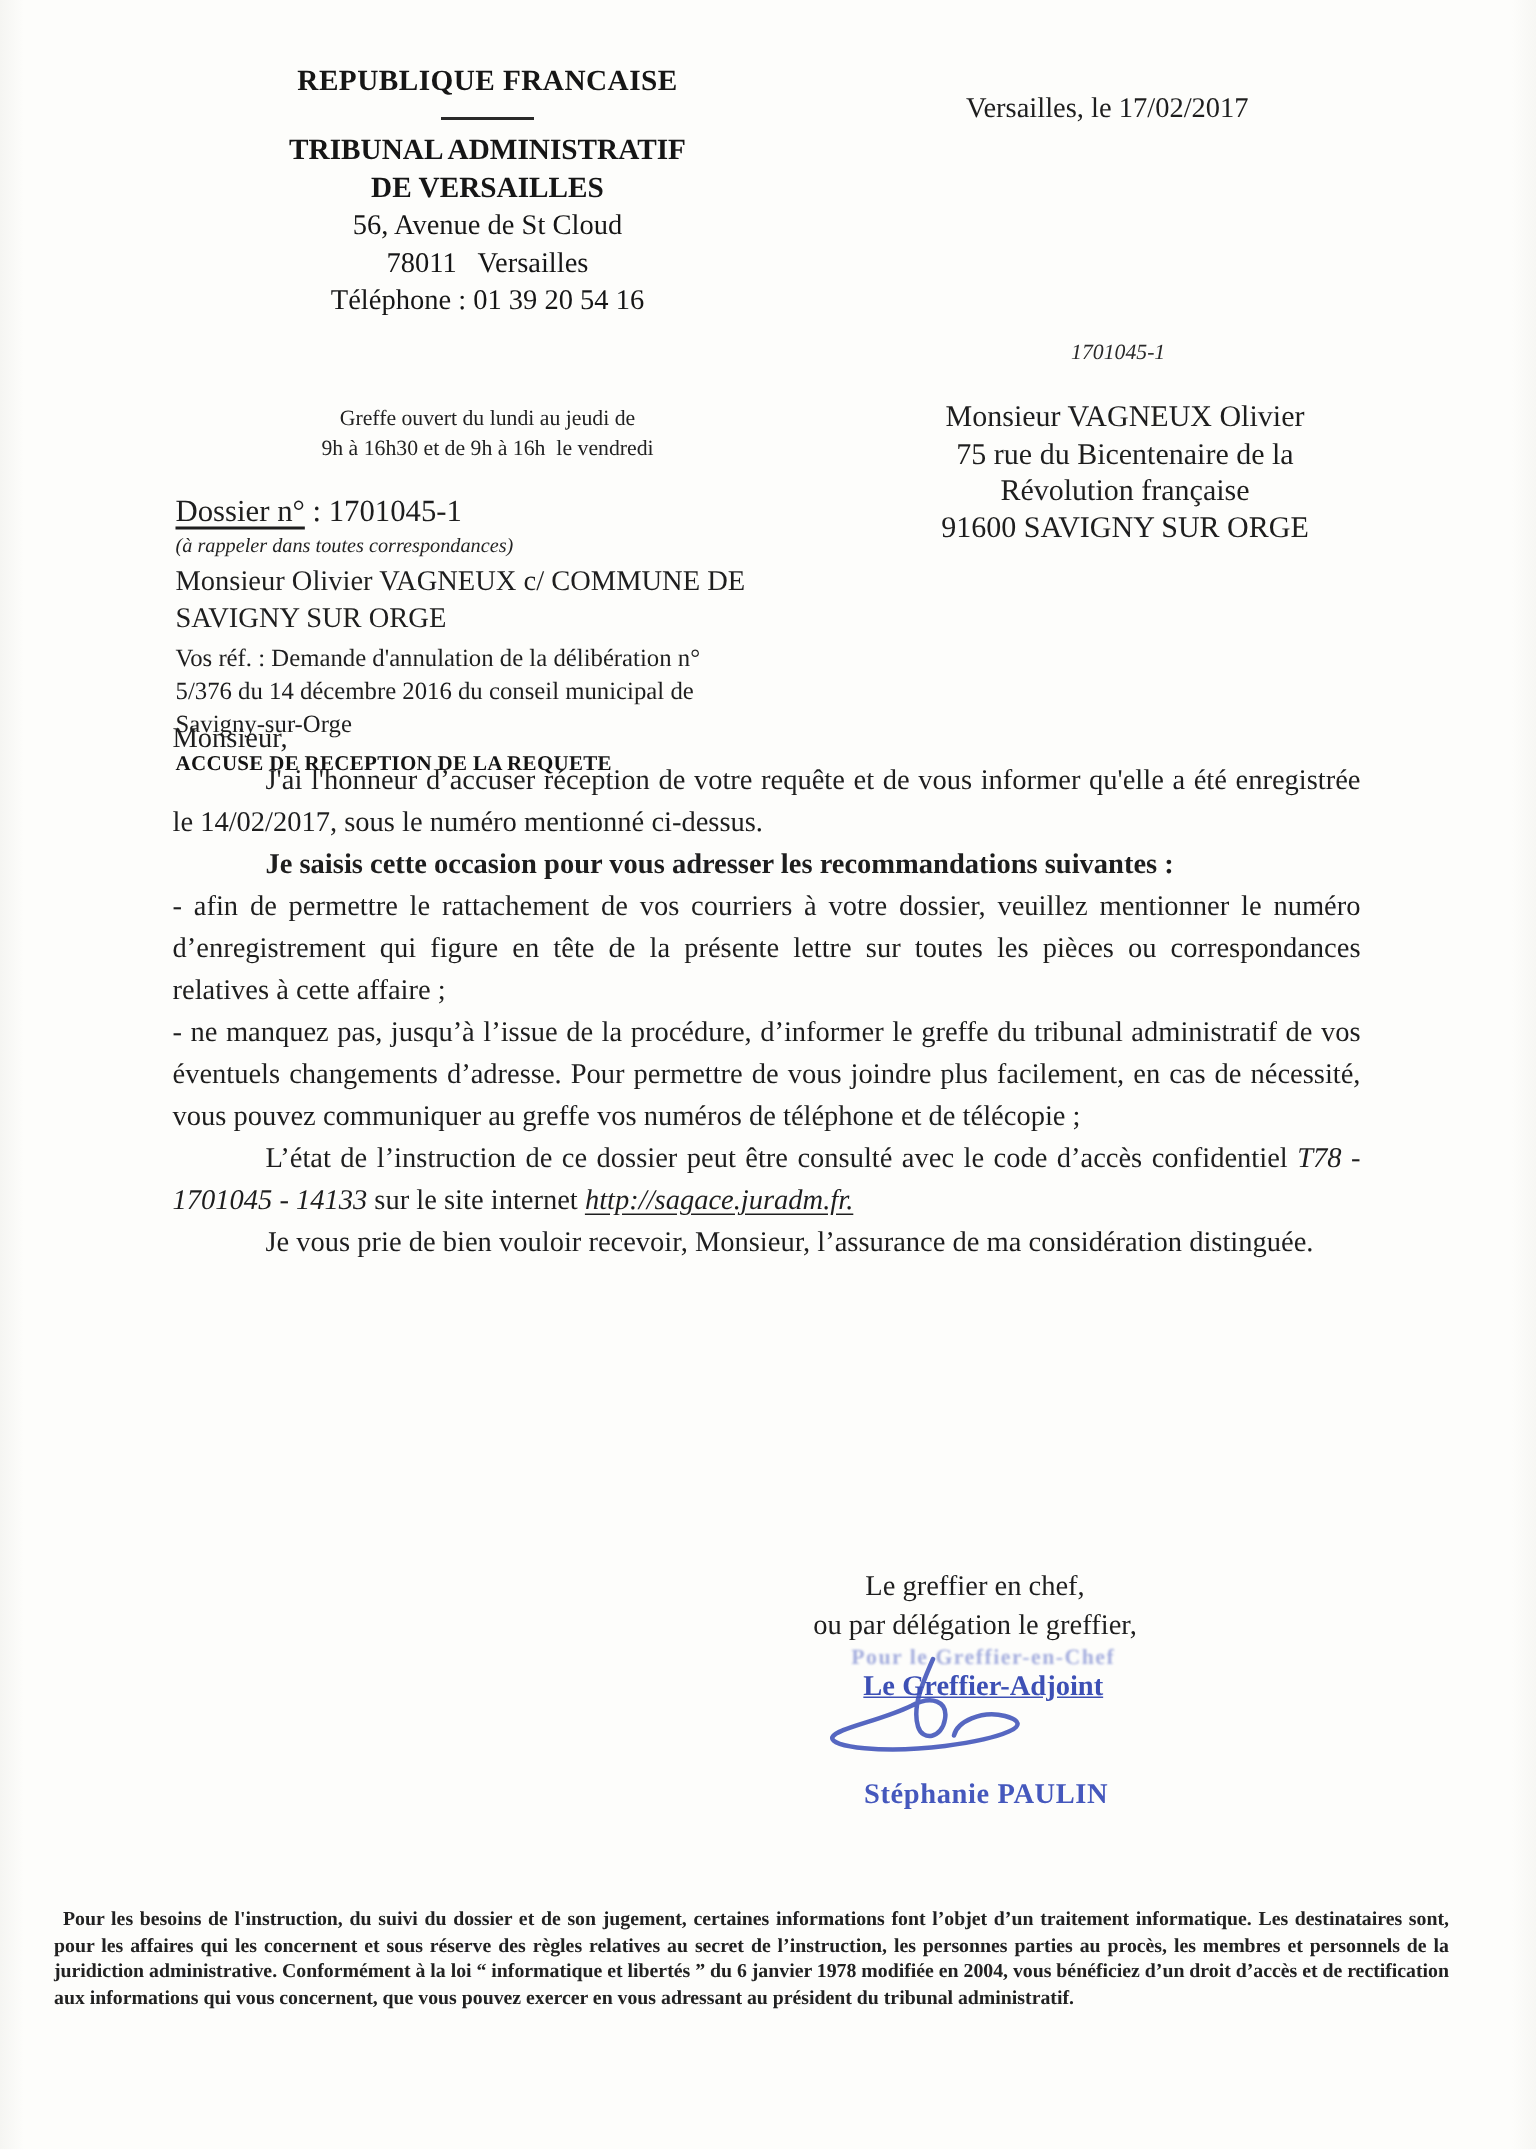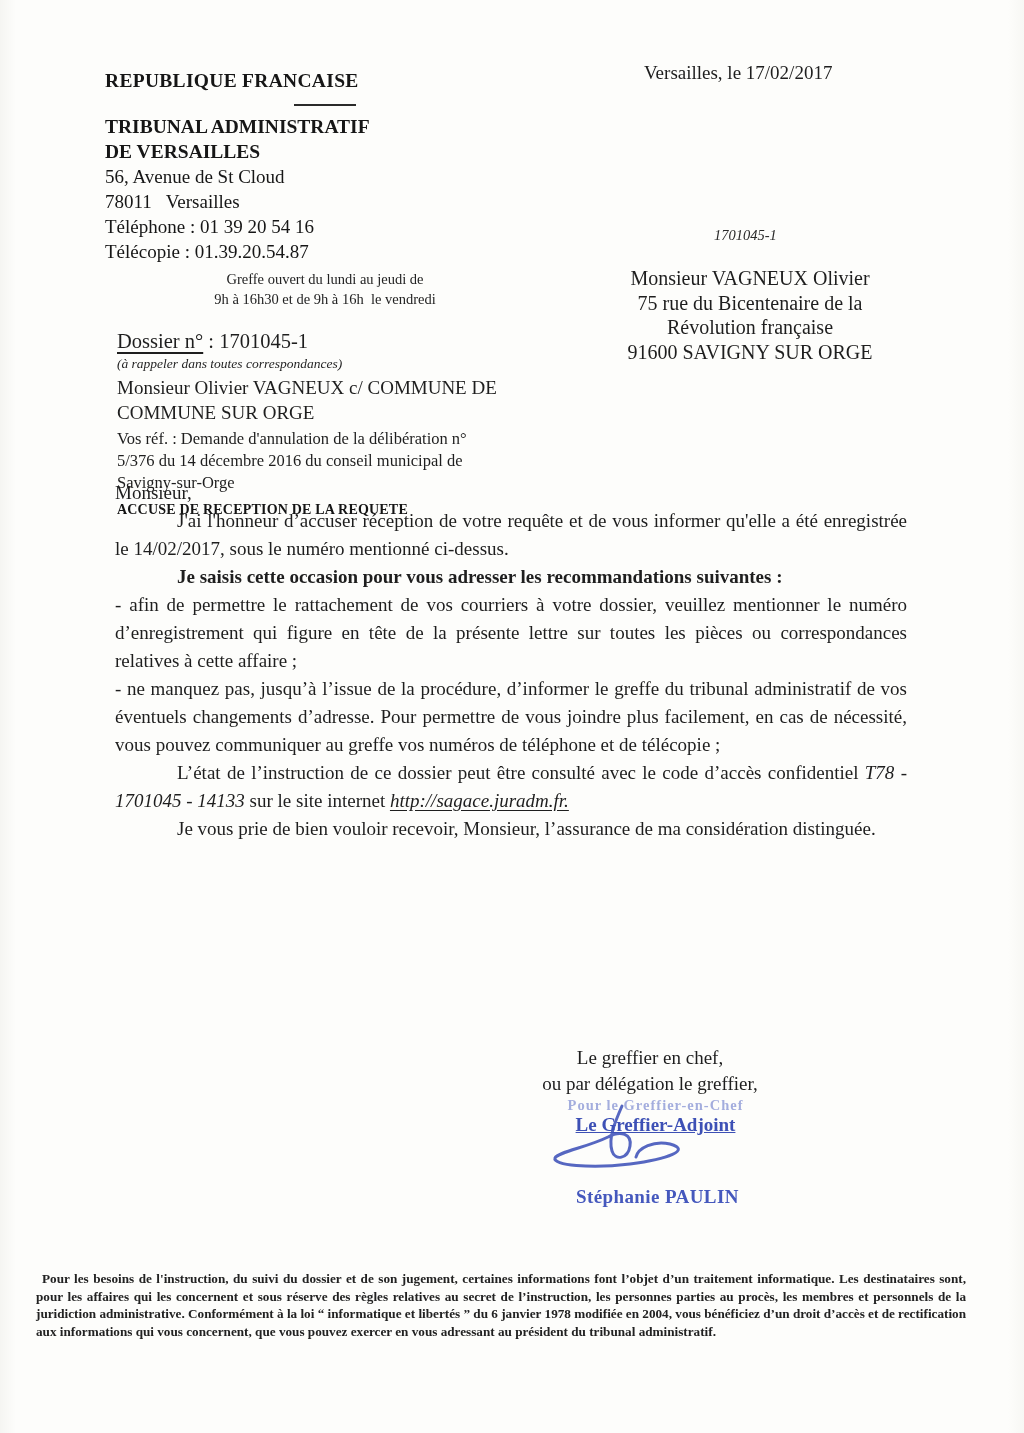--- a/index.html
+++ b/index.html
@@ -10,22 +10,22 @@
     height: 1433px;
     background: linear-gradient(90deg, #f5f5f2 0px, #fdfdfb 16px, #fdfdfb 1008px, #f7f7f4 1024px);
     font-family: "Liberation Serif", "DejaVu Serif", serif;
     color: #1e1e1e;
     overflow: hidden;
   }
   .pre { white-space: pre-wrap; }
   .italic { font-style: italic; }
 
   .sender {
-    position: absolute; left: 105px; top: 68px; width: 440px;
-    text-align: left; font-size: 19px; line-height: 25px; color: #161616;
+    position: absolute; left: 105px; top: 42px; width: 440px;
+    text-align: center; font-size: 19px; line-height: 25px; color: #161616;
   }
   .republic { font-size: 19.5px; font-weight: bold; letter-spacing: 0.3px; }
   .rule { width: 62px; height: 2px; background: #2a2a2a; margin: 11px auto 8px; }
   .court { font-size: 19.5px; font-weight: bold; }
 
   .hours {
     position: absolute; left: 105px; top: 270px; width: 440px;
     text-align: center; font-size: 14.5px; line-height: 19.5px; color: #222;
   }
 
@@ -96,21 +96,20 @@
 <div class="page">
 
   <div class="sender">
     <div class="republic">REPUBLIQUE FRANCAISE</div>
     <div class="rule"></div>
     <div class="court">TRIBUNAL ADMINISTRATIF</div>
     <div class="court">DE VERSAILLES</div>
     <div>56, Avenue de St Cloud</div>
     <div class="pre">78011   Versailles</div>
     <div>Téléphone : 01 39 20 54 16</div>
-    <div>Télécopie : 01.39.20.54.87</div>
   </div>
 
   <div class="hours">
     <div>Greffe ouvert du lundi au jeudi de</div>
     <div class="pre">9h à 16h30 et de 9h à 16h  le vendredi</div>
   </div>
 
   <div class="date-line">Versailles, le 17/02/2017</div>
 
   <div class="ref-num">1701045-1</div>
@@ -122,21 +121,21 @@
     <div>91600 SAVIGNY SUR ORGE</div>
   </div>
 
   <div class="dossier">
     <div class="dossier-title">
       <span class="u">Dossier n°</span><span> : 1701045-1</span>
     </div>
     <div class="dossier-note">(à rappeler dans toutes correspondances)</div>
     <div class="dossier-parties">
       <div>Monsieur Olivier VAGNEUX c/ COMMUNE DE</div>
-      <div>COMMUNE SUR ORGE</div>
+      <div>SAVIGNY SUR ORGE</div>
     </div>
     <div class="dossier-ref">
       <div>Vos réf. : Demande d'annulation de la délibération n°</div>
       <div>5/376 du 14 décembre 2016 du conseil municipal de</div>
       <div>Savigny-sur-Orge</div>
     </div>
     <div class="dossier-subject">ACCUSE DE RECEPTION DE LA REQUETE</div>
   </div>
 
   <div class="letter-body">

